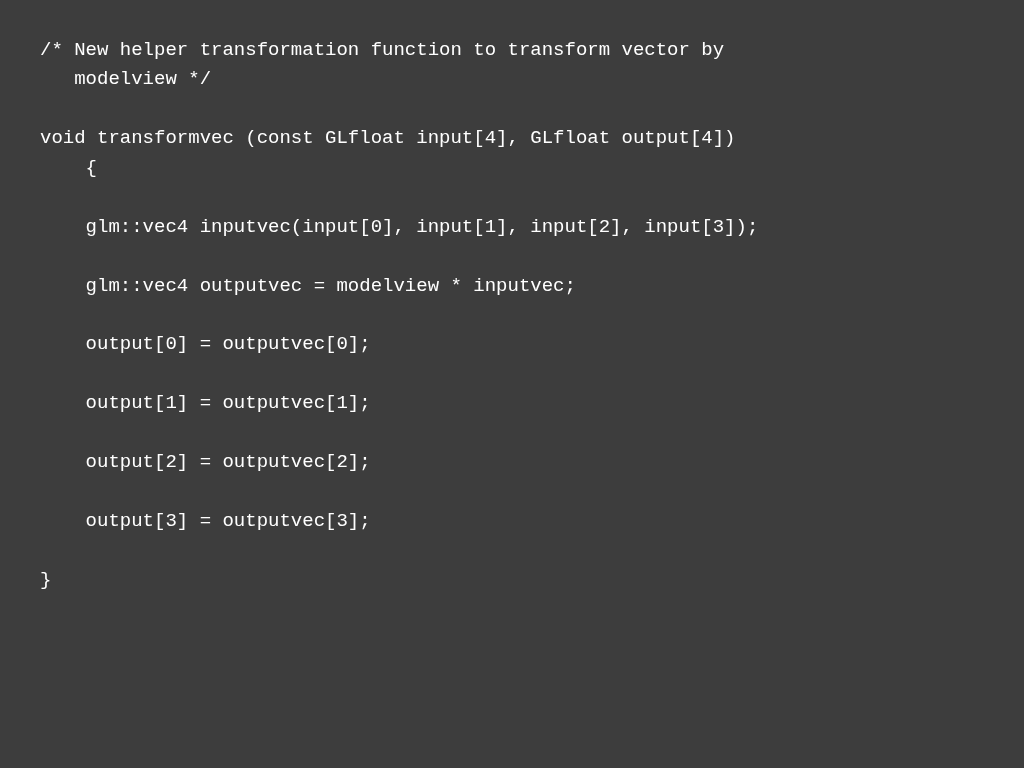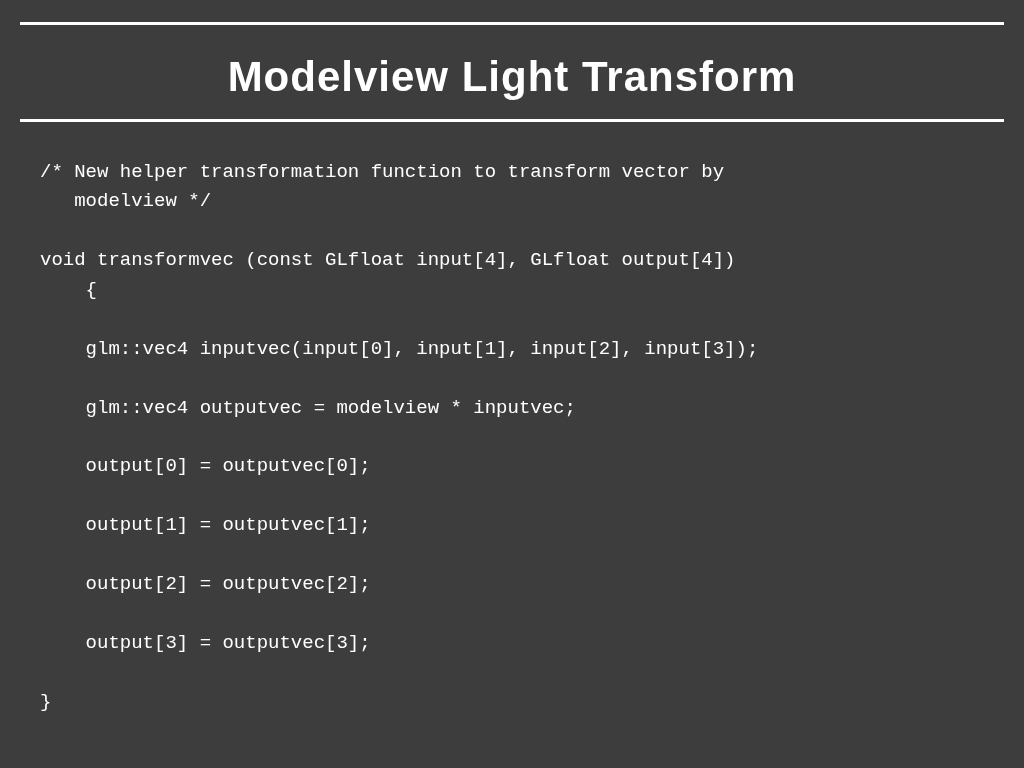--- a/index.html
+++ b/index.html
@@ -56,19 +56,16 @@
     }
 
     .code-line {
       display: block;
     }
   </style>
 </head>
 <body>
 
 <div class="slide-container">
-  <div class="header-section">
-    <h1 class="slide-title">Modelview Light Transform</h1>
-  </div>
   <div class="content-section">
     <div class="code-block" id="code-container"><span class="code-line">/* New helper transformation function to transform vector by</span><span class="code-line">   modelview */</span><span class="code-line">&nbsp;</span><span class="code-line">void transformvec (const GLfloat input[4], GLfloat output[4])</span><span class="code-line">    {</span><span class="code-line">&nbsp;</span><span class="code-line">    glm::vec4 inputvec(input[0], input[1], input[2], input[3]);</span><span class="code-line">&nbsp;</span><span class="code-line">    glm::vec4 outputvec = modelview * inputvec;</span><span class="code-line">&nbsp;</span><span class="code-line">    output[0] = outputvec[0];</span><span class="code-line">&nbsp;</span><span class="code-line">    output[1] = outputvec[1];</span><span class="code-line">&nbsp;</span><span class="code-line">    output[2] = outputvec[2];</span><span class="code-line">&nbsp;</span><span class="code-line">    output[3] = outputvec[3];</span><span class="code-line">&nbsp;</span><span class="code-line">}</span></div>
   </div>
 </div>
 
 </body></html>

